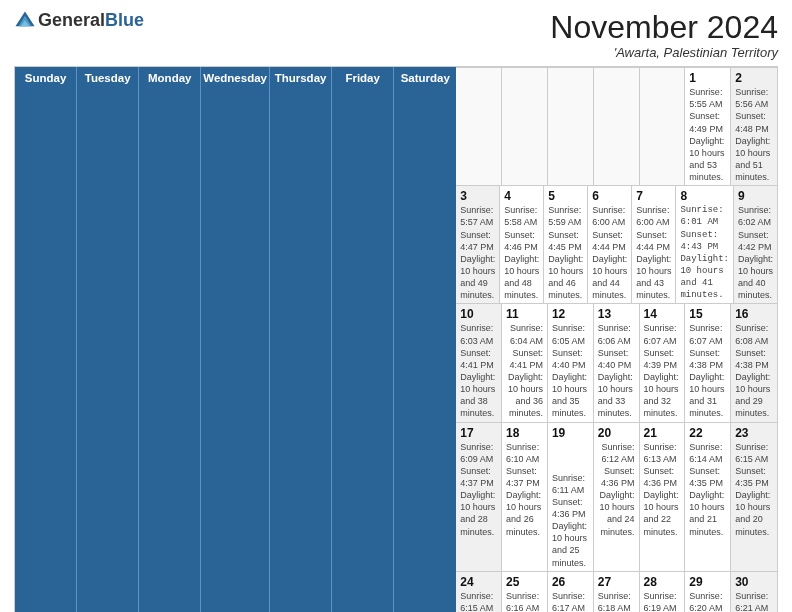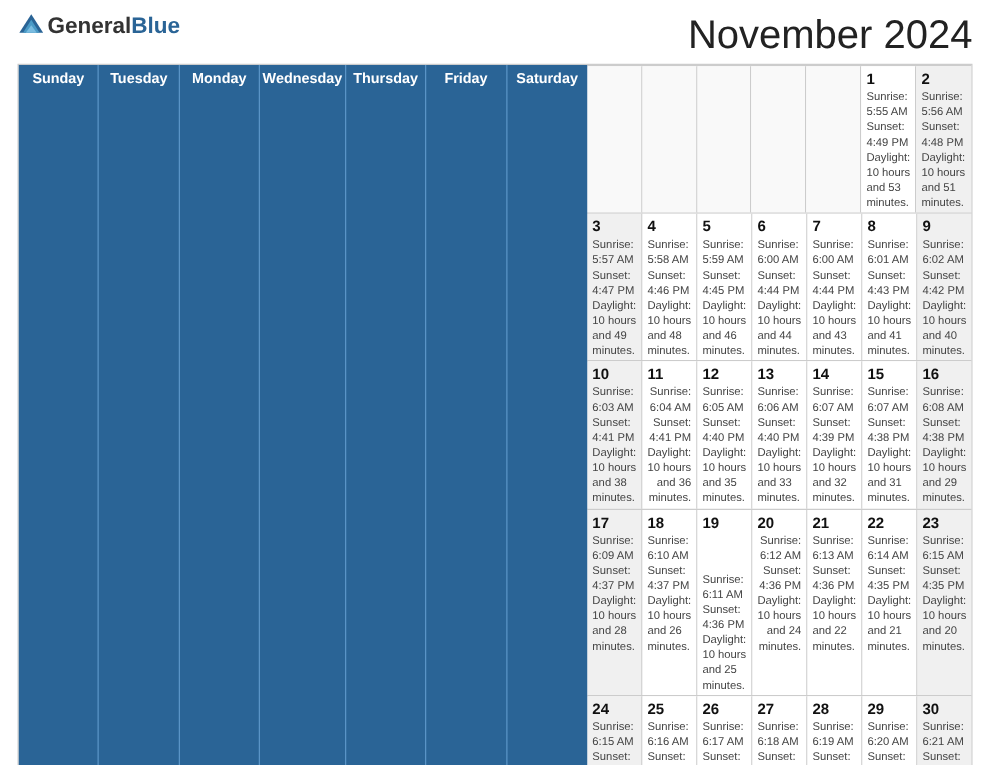--- a/index.html
+++ b/index.html
@@ -136,20 +136,21 @@
         <polygon points="15,14 21,22 9,22" fill="#7abce0"></polygon>
       </svg>
       <div>
         <div class="logo-text">
           <span class="logo-general">General</span><span class="logo-blue">Blue</span>
         </div>
       </div>
     </div>
     <div class="title-block">
       <div class="month-title">November 2024</div>
+      <div class="location">'Awarta, Palestinian Territory</div>
     </div>
   </div>
 
   <div class="calendar">
     <div class="cal-header-row">
     <div class="cal-header-cell">Sunday</div>
         <div class="cal-header-cell">Tuesday</div>
         <div class="cal-header-cell">Monday</div>
         <div class="cal-header-cell">Wednesday</div>
         <div class="cal-header-cell">Thursday</div>
@@ -209,21 +210,21 @@
           </div>
           <div class="cal-cell">
             <span class="day-number">7</span>
             <div class="day-detail" style="white-space: pre-line;">Sunrise: 6:00 AM
 Sunset: 4:44 PM
 Daylight: 10 hours
 and 43 minutes.</div>
           </div>
           <div class="cal-cell">
             <span class="day-number">8</span>
-            <div class="day-detail" style="white-space: pre-line;">Sunrise: 6:01 AM
+            <div class="day-detail" style="white-space: pre-line; font-family: Liberation Mono, monospace;">Sunrise: 6:01 AM
 Sunset: 4:43 PM
 Daylight: 10 hours
 and 41 minutes.</div>
           </div>
           <div class="cal-cell shaded">
             <span class="day-number">9</span>
             <div class="day-detail" style="white-space: pre-line;">Sunrise: 6:02 AM
 Sunset: 4:42 PM
 Daylight: 10 hours
 and 40 minutes.</div>

